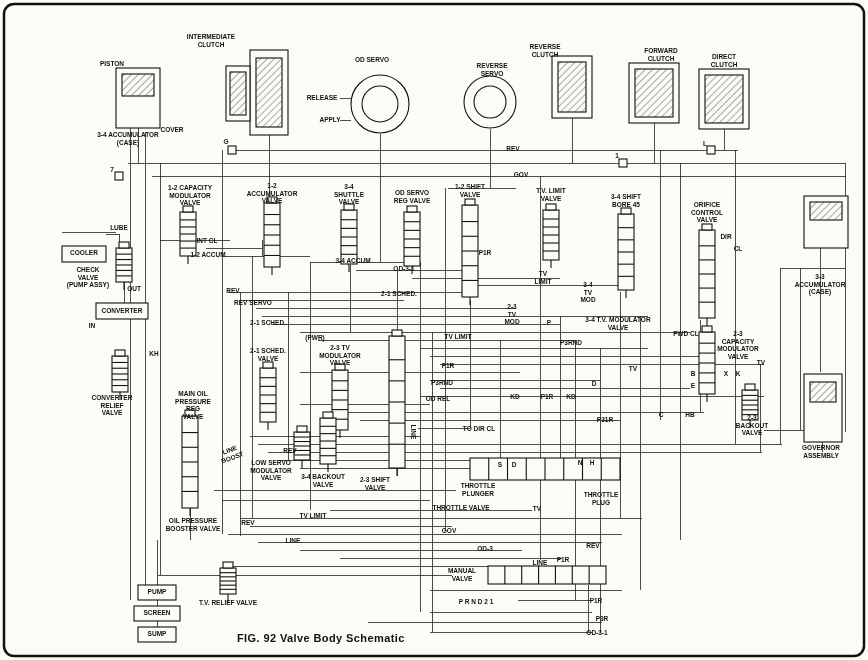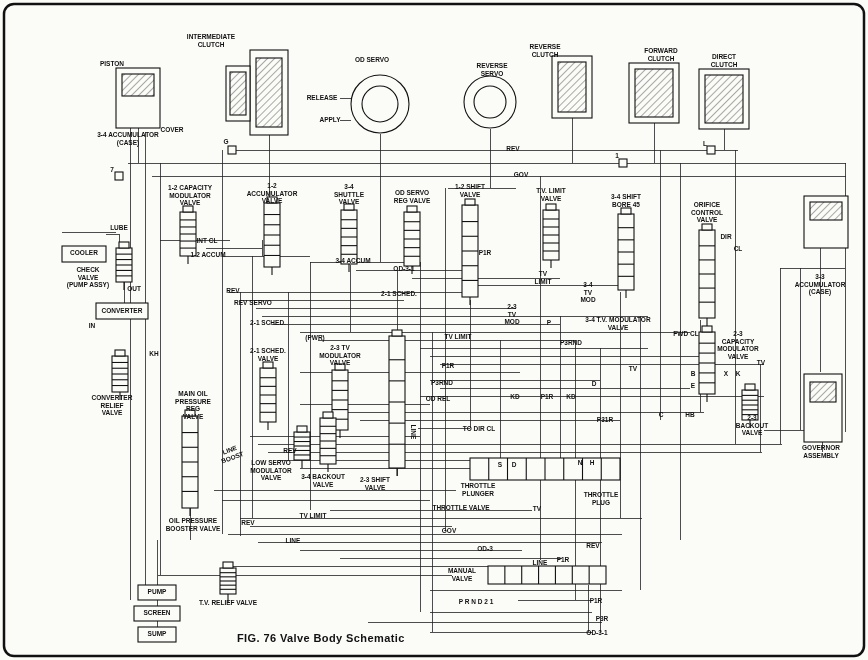--- a/index.html
+++ b/index.html
@@ -490,15 +490,15 @@
       <div class="lbl" style="left: 661px; top: 411px;">C</div>
       <div class="lbl" style="left: 690px; top: 411px;">HB</div>
       <div class="lbl" style="left: 726px; top: 233px;">DIR</div>
       <div class="lbl" style="left: 738px; top: 245px;">CL</div>
       <div class="lbl" style="left: 226px; top: 138px;">G</div>
       <div class="lbl" style="left: 112px; top: 166px;">7</div>
       <div class="lbl" style="left: 617px; top: 152px;">1</div>
       <div class="lbl" style="left: 705px; top: 140px;">L</div>
     </div>
 
-  <div class="caption">FIG. 76  Valve Body Schematic</div>
+  <div class="caption">FIG. 92  Valve Body Schematic</div>
 
 </div>
 
 </body></html>

